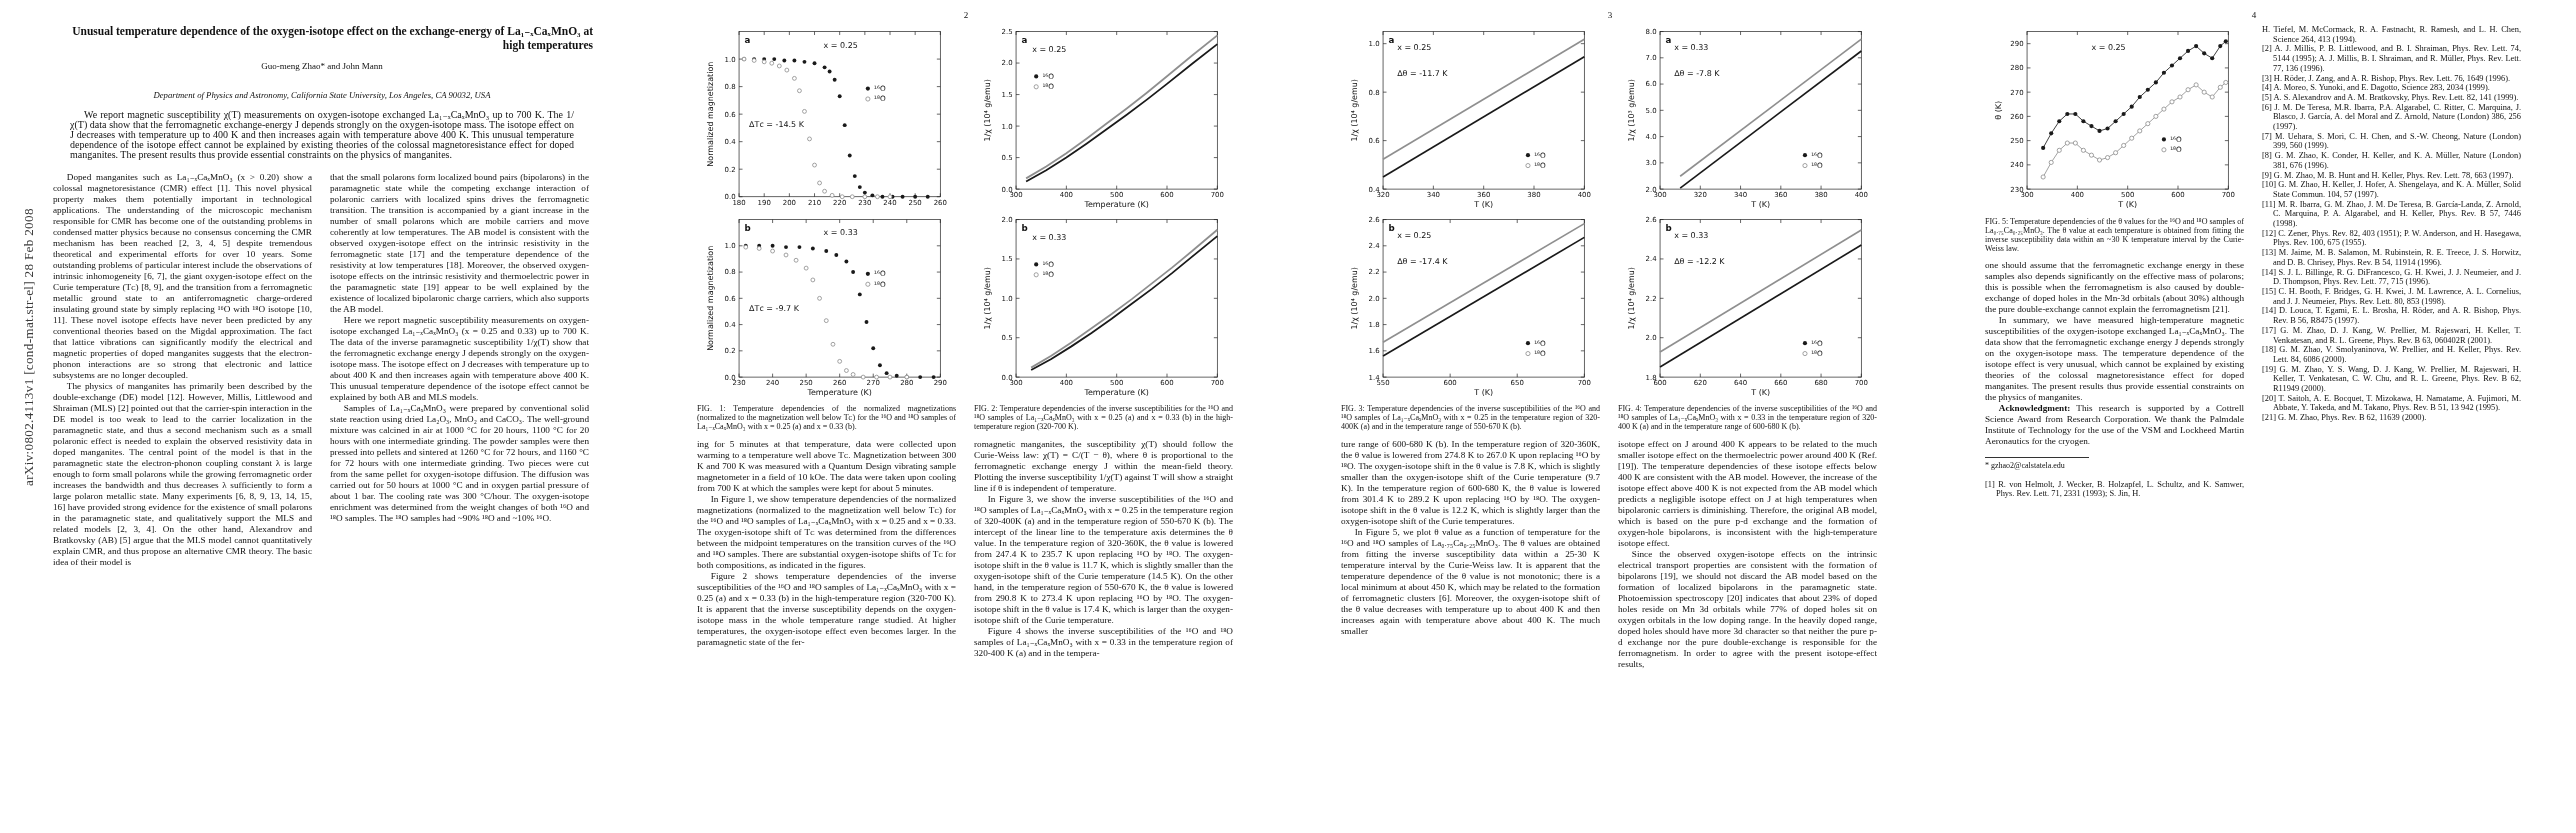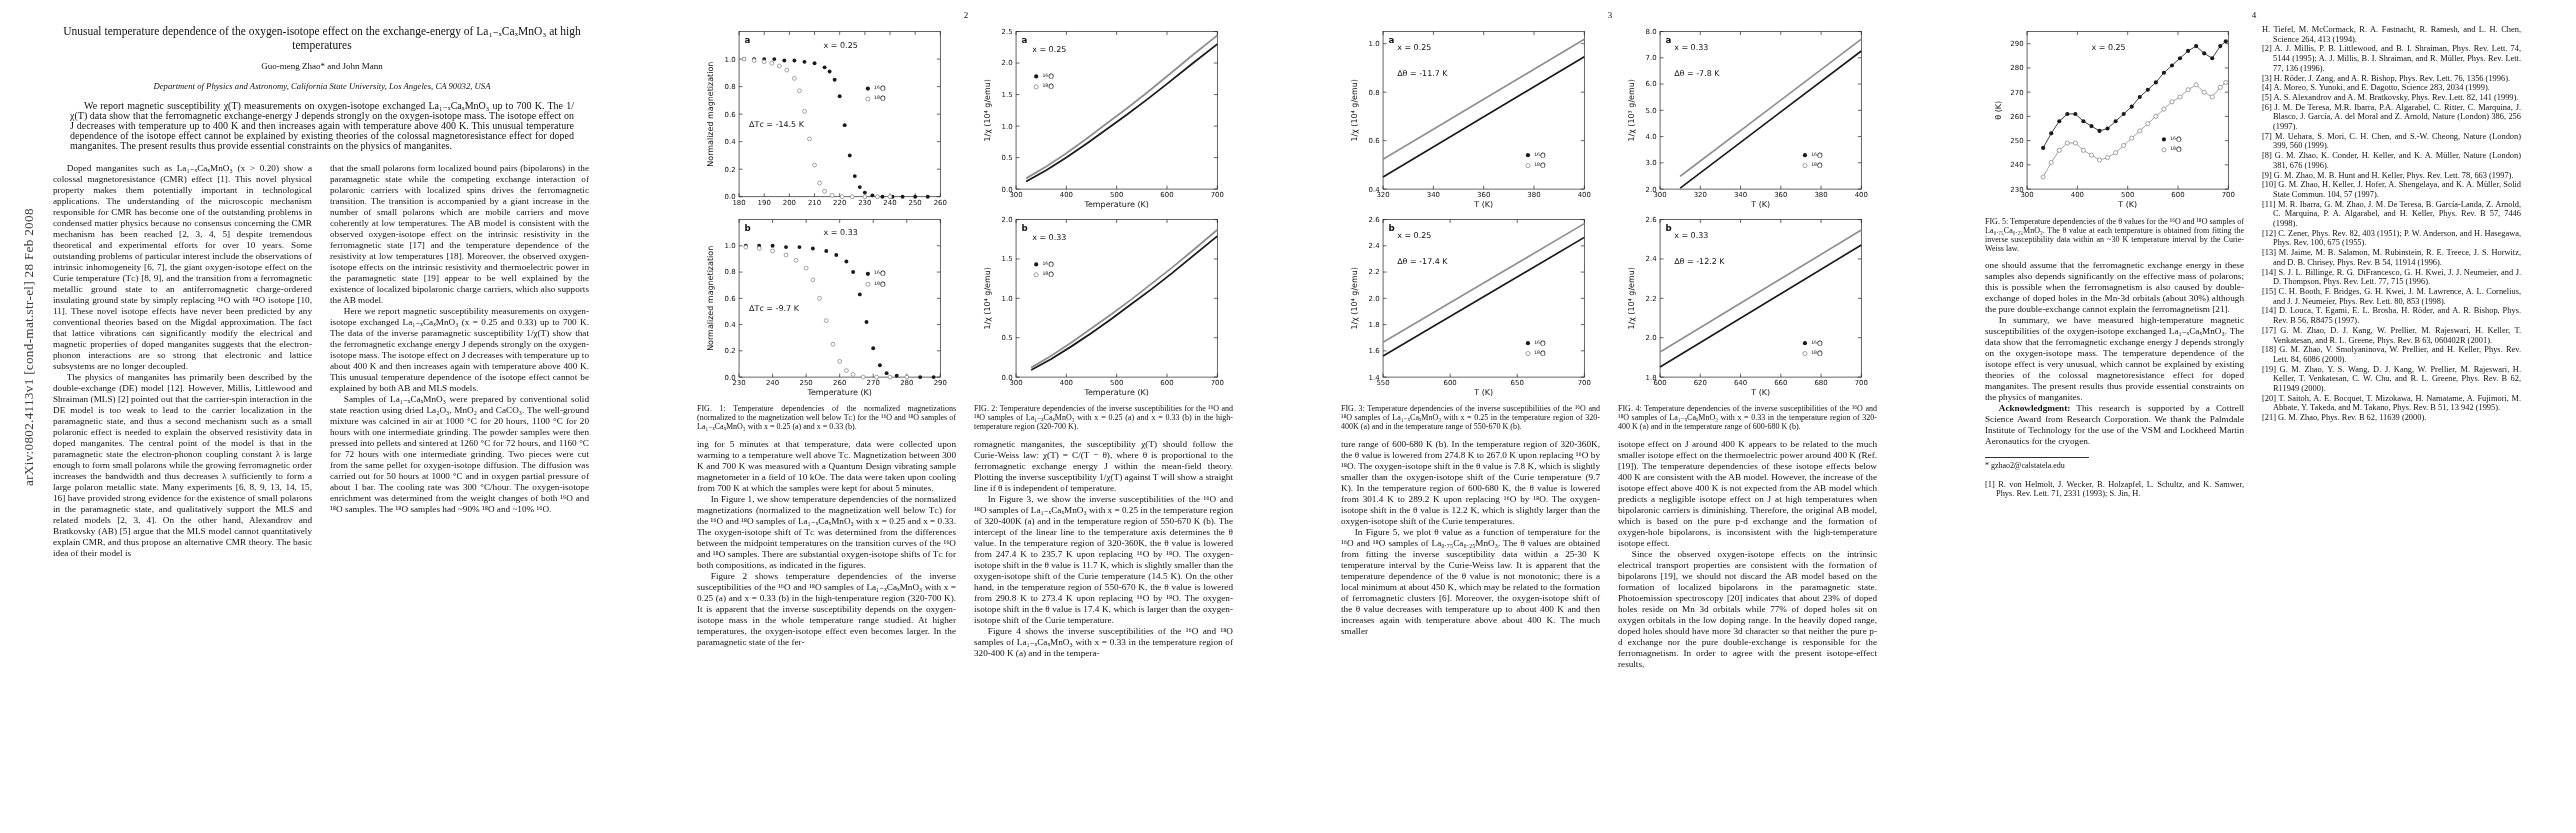--- a/index.html
+++ b/index.html
@@ -4,23 +4,23 @@
 <style>
   *{box-sizing:border-box;margin:0;padding:0;}
   html,body{width:2576px;height:834px;}
   body{background:#ffffff;color:#111;font-family:"Liberation Serif","DejaVu Serif",serif;position:relative;overflow:hidden;}
   .sheet{position:absolute;top:0;width:644px;height:834px;background:#fff;}
   #sheet1{left:0;} #sheet2{left:644px;} #sheet3{left:1288px;} #sheet4{left:1932px;}
   .pageno{position:absolute;top:9.7px;left:0;right:0;text-align:center;font-size:9px;color:#111;}
   .arxiv{position:absolute;left:21px;top:486px;transform:rotate(-90deg);transform-origin:0 0;
          white-space:nowrap;font-size:13.2px;letter-spacing:0.3px;color:#3a3a3a;}
   .p1head{padding-top:23.6px;text-align:center;}
-  .title{font-size:11.5px;font-weight:normal;line-height:14.6px;width:542px;margin:0 auto;}
+  .title{font-size:11.5px;font-weight:bold;line-height:14.6px;width:542px;margin:0 auto;text-align:right;}
   .authors{margin-top:8.3px;font-size:9px;}
-  .affil{margin-top:10px;font-size:8.7px;font-style:italic;}
+  .affil{margin-top:19px;font-size:8.7px;font-style:italic;}
   .abstract{width:504px;margin:10.4px auto 0;font-size:10px;line-height:10px;text-align:justify;text-indent:1.4em;}
   .cols{display:flex;gap:18px;padding:0 53px;}
   .p1cols{margin-top:11.8px;}
   .topcols{margin-top:25px;}
   .col{width:259px;}
   .para{font-size:9.2px;line-height:11px;text-align:justify;text-indent:1.5em;}
   .noindent-first .para:first-child{text-indent:0;}
   .figwrap{padding-top:1.4px;}
   .caption{font-size:8px;line-height:9.2px;text-align:justify;margin:4.2px 0 7px;}
   .ref{font-size:8.4px;line-height:9.7px;text-align:justify;padding-left:11px;text-indent:-11px;}
@@ -680,21 +680,21 @@
         </div>
       <p class="para ack"><b>Acknowledgment:</b> <span>This research is supported by a Cottrell Science Award from Research Corporation. We thank the Palmdale Institute of Technology for the use of the VSM and Lockheed Martin Aeronautics for the cryogen.</span></p>
       <div class="fnrule"></div>
       <div class="footnote">* gzhao2@calstatela.edu</div>
       <div class="ref">[1] R. von Helmolt, J. Wecker, B. Holzapfel, L. Schultz, and K. Samwer, Phys. Rev. Lett. 71, 2331 (1993); S. Jin, H.</div>
     </div>
     <div class="col">
       <div>
           <div class="ref">H. Tiefel, M. McCormack, R. A. Fastnacht, R. Ramesh, and L. H. Chen, Science 264, 413 (1994).</div>
           <div class="ref">[2] A. J. Millis, P. B. Littlewood, and B. I. Shraiman, Phys. Rev. Lett. 74, 5144 (1995); A. J. Millis, B. I. Shraiman, and R. Müller, Phys. Rev. Lett. 77, 136 (1996).</div>
-          <div class="ref">[3] H. Röder, J. Zang, and A. R. Bishop, Phys. Rev. Lett. 76, 1356 (1996).</div>
+          <div class="ref">[3] H. Röder, J. Zang, and A. R. Bishop, Phys. Rev. Lett. 76, 1649 (1996).</div>
           <div class="ref">[4] A. Moreo, S. Yunoki, and E. Dagotto, Science 283, 2034 (1999).</div>
           <div class="ref">[5] A. S. Alexandrov and A. M. Bratkovsky, Phys. Rev. Lett. 82, 141 (1999).</div>
           <div class="ref">[6] J. M. De Teresa, M.R. Ibarra, P.A. Algarabel, C. Ritter, C. Marquina, J. Blasco, J. García, A. del Moral and Z. Arnold, Nature (London) 386, 256 (1997).</div>
           <div class="ref">[7] M. Uehara, S. Mori, C. H. Chen, and S.-W. Cheong, Nature (London) 399, 560 (1999).</div>
           <div class="ref">[8] G. M. Zhao, K. Conder, H. Keller, and K. A. Müller, Nature (London) 381, 676 (1996).</div>
           <div class="ref">[9] G. M. Zhao, M. B. Hunt and H. Keller, Phys. Rev. Lett. 78, 663 (1997).</div>
           <div class="ref">[10] G. M. Zhao, H. Keller, J. Hofer, A. Shengelaya, and K. A. Müller, Solid State Commun. 104, 57 (1997).</div>
           <div class="ref">[11] M. R. Ibarra, G. M. Zhao, J. M. De Teresa, B. García-Landa, Z. Arnold, C. Marquina, P. A. Algarabel, and H. Keller, Phys. Rev. B 57, 7446 (1998).</div>
           <div class="ref">[12] C. Zener, Phys. Rev. 82, 403 (1951); P. W. Anderson, and H. Hasegawa, Phys. Rev. 100, 675 (1955).</div>
           <div class="ref">[13] M. Jaime, M. B. Salamon, M. Rubinstein, R. E. Treece, J. S. Horwitz, and D. B. Chrisey, Phys. Rev. B 54, 11914 (1996).</div>

